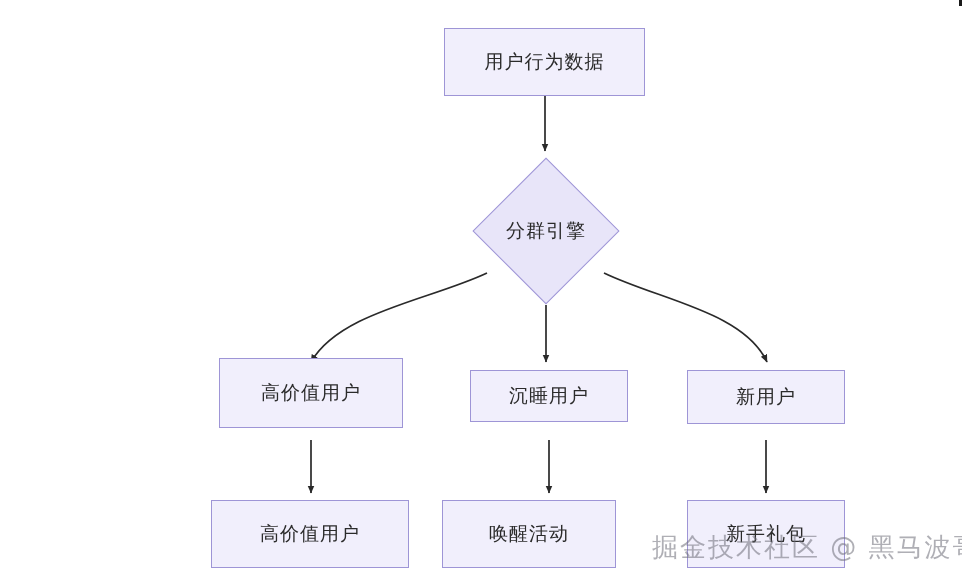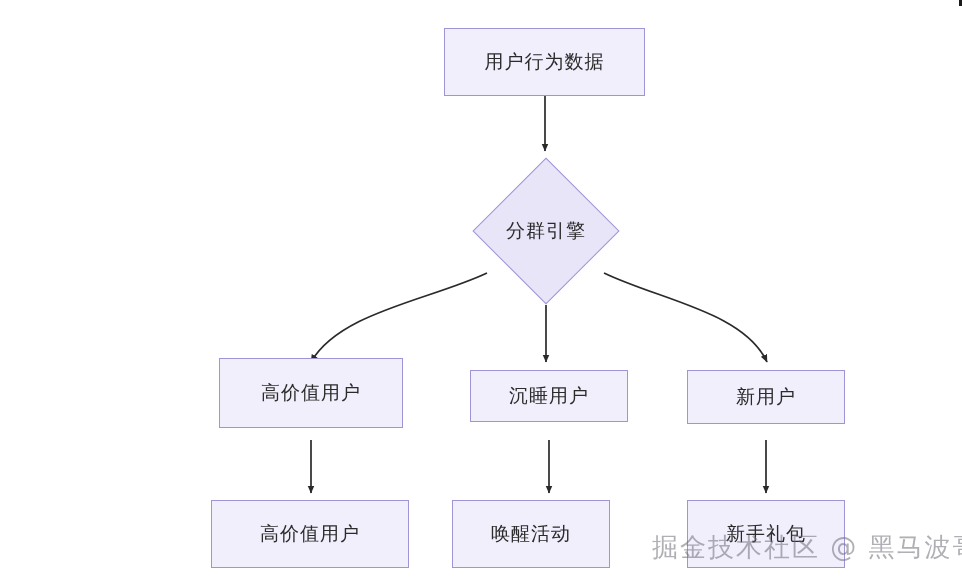--- a/index.html
+++ b/index.html
@@ -137,21 +137,21 @@
   </div>
 
   <div class="node node-box" style="left:687px; top:370px; width:158px; height:54px;">
     <span>新用户</span>
   </div>
 
   <div class="node node-box" style="left:211px; top:500px; width:198px; height:68px;">
     <span>高价值用户</span>
   </div>
 
-  <div class="node node-box" style="left:452px; top:500px; width:158px; height:68px;">
+  <div class="node node-box" style="left:442px; top:500px; width:174px; height:68px;">
     <span>唤醒活动</span>
   </div>
 
   <div class="node node-box" style="left:687px; top:500px; width:158px; height:68px;">
     <span>新手礼包</span>
   </div>
 
   <div class="watermark" style="left:652px; top:530px;">掘金技术社区 @ 黑马波哥</div>
 
   <div class="edge-mark" style="top:0px;"></div>

